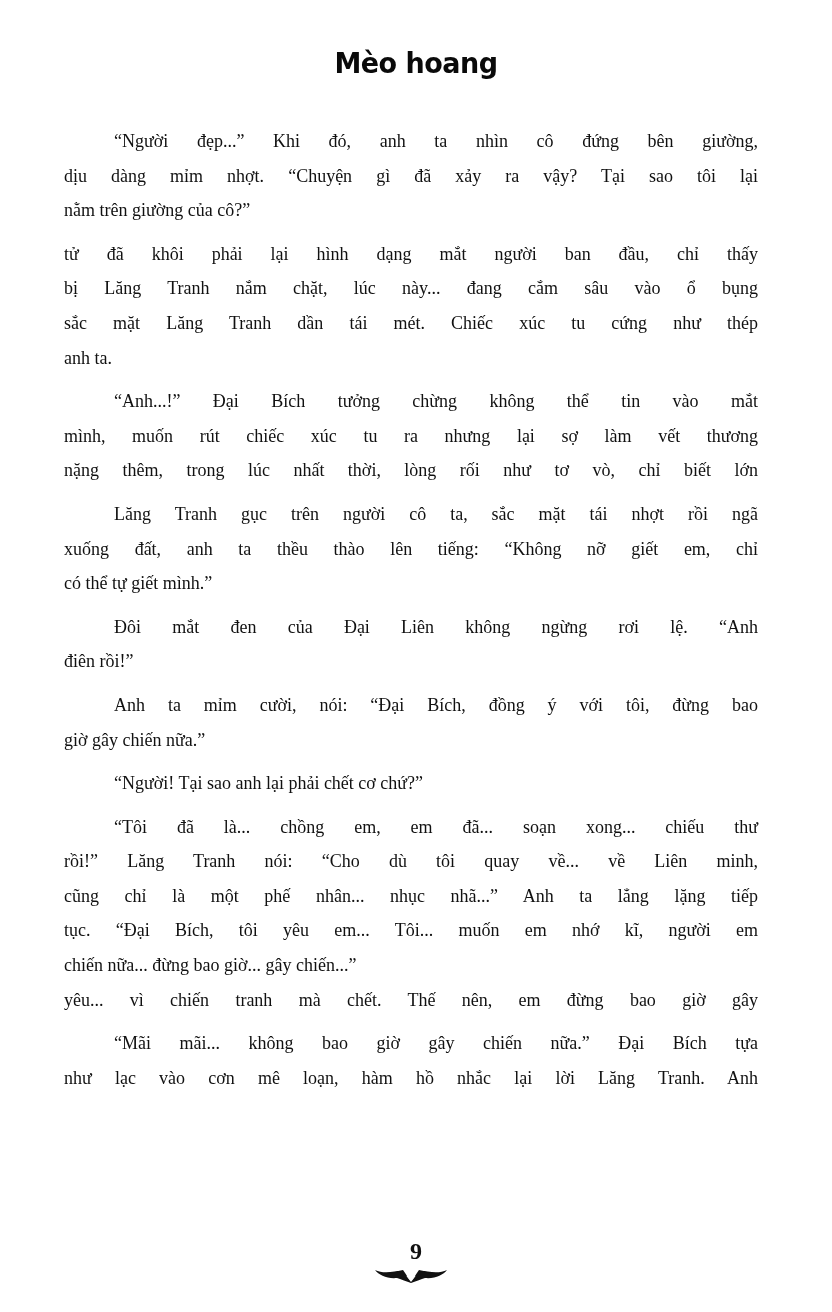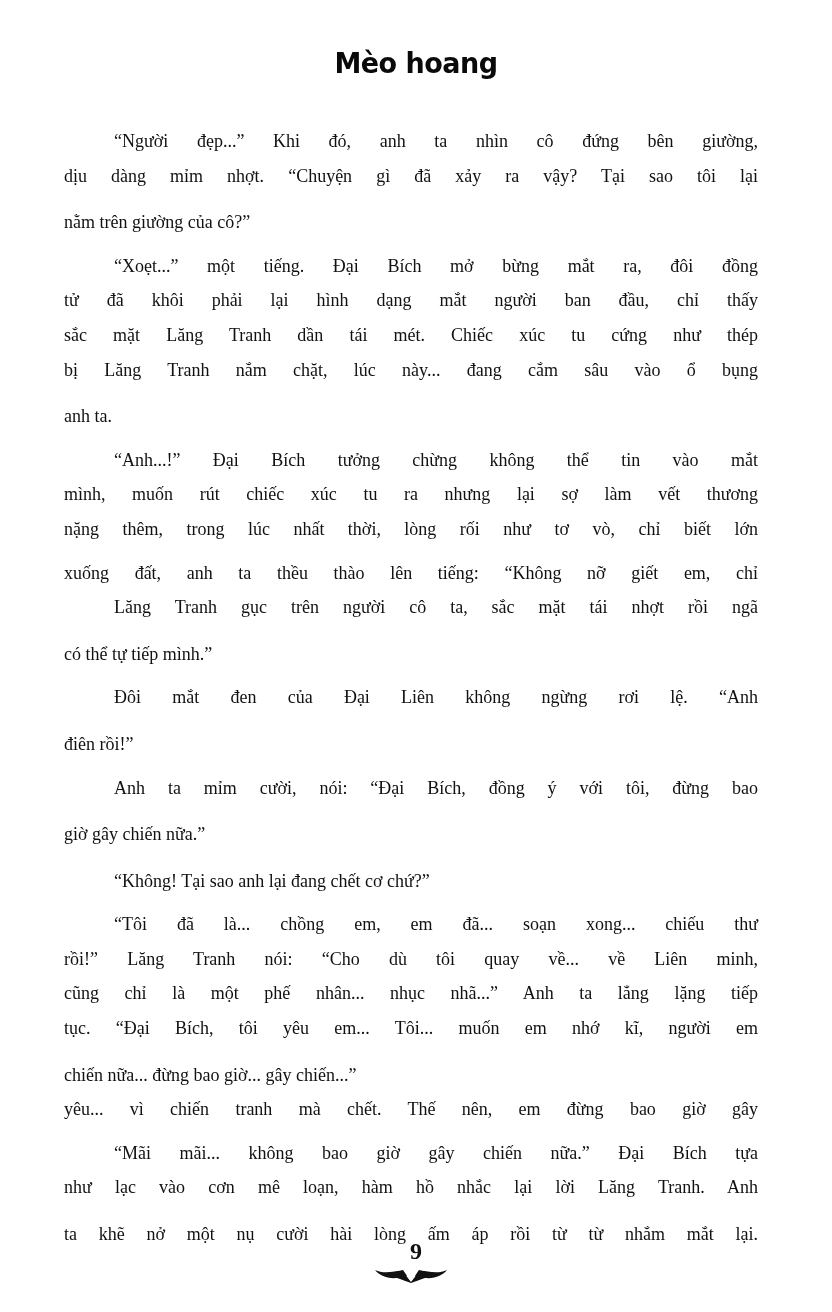--- a/index.html
+++ b/index.html
@@ -17,21 +17,21 @@
     .body-text {
       position: absolute; left: 64px; top: 124px; width: 694px;
     }
     .para { margin: 0 0 9px 0; }
     .line {
       display: block; font-size: 18px; line-height: 34.6px; height: 34.6px;
       text-align: justify; text-align-last: justify; white-space: nowrap;
       overflow: visible;
     }
     .line.first { text-indent: 0; padding-left: 50px; }
-    .line.last { text-align-last: left; margin-top: 12px; }
+    .line.last { text-align-last: left; }
     .line.last.full { text-align-last: justify; }
     .page-number {
       position: absolute; top: 1238px; left: 0; width: 832px; text-align: center;
       font-size: 24px; font-weight: bold; color: #111;
     }
     .ornament {
       position: absolute; top: 1266px; left: 373px; width: 76px; height: 18px;
     }
   </style>
 </head>
@@ -39,59 +39,57 @@
 
 <div class="header">Mèo hoang</div>
 
 <div class="body-text" id="body-text">
     <div class="para">
       <span class="line first">“Người đẹp...” Khi đó, anh ta nhìn cô đứng bên giường,</span>
       <span class="line">dịu dàng mỉm nhợt. “Chuyện gì đã xảy ra vậy? Tại sao tôi lại</span>
       <span class="line last">nằm trên giường của cô?”</span>
     </div>
     <div class="para">
-      <span class="line first">“Xoẹt...” một tiếng. Đại Bích mở bừng mắt ra, đôi đồng</span>
       <span class="line">tử đã khôi phải lại hình dạng mắt người ban đầu, chỉ thấy</span>
+      <span class="line">bị Lăng Tranh nắm chặt, lúc này... đang cắm sâu vào ổ bụng</span>
       <span class="line">sắc mặt Lăng Tranh dần tái mét. Chiếc xúc tu cứng như thép</span>
-      <span class="line">bị Lăng Tranh nắm chặt, lúc này... đang cắm sâu vào ổ bụng</span>
       <span class="line last">anh ta.</span>
     </div>
     <div class="para">
       <span class="line first">“Anh...!” Đại Bích tưởng chừng không thể tin vào mắt</span>
       <span class="line">mình, muốn rút chiếc xúc tu ra nhưng lại sợ làm vết thương</span>
       <span class="line">nặng thêm, trong lúc nhất thời, lòng rối như tơ vò, chỉ biết lớn</span>
     </div>
     <div class="para">
+      <span class="line first">Lăng Tranh gục trên người cô ta, sắc mặt tái nhợt rồi ngã</span>
       <span class="line">xuống đất, anh ta thều thào lên tiếng: “Không nỡ giết em, chỉ</span>
-      <span class="line first">Lăng Tranh gục trên người cô ta, sắc mặt tái nhợt rồi ngã</span>
-      <span class="line last">có thể tự tiếp mình.”</span>
+      <span class="line last">có thể tự giết mình.”</span>
     </div>
     <div class="para">
       <span class="line first">Đôi mắt đen của Đại Liên không ngừng rơi lệ. “Anh</span>
       <span class="line last">điên rồi!”</span>
     </div>
     <div class="para">
       <span class="line first">Anh ta mỉm cười, nói: “Đại Bích, đồng ý với tôi, đừng bao</span>
       <span class="line last">giờ gây chiến nữa.”</span>
     </div>
     <div class="para">
-      <span class="line first last">“Không! Tại sao anh lại đang chết cơ chứ?”</span>
+      <span class="line first last">“Người! Tại sao anh lại phải chết cơ chứ?”</span>
     </div>
     <div class="para">
       <span class="line first">“Tôi đã là... chồng em, em đã... soạn xong... chiếu thư</span>
       <span class="line">rồi!” Lăng Tranh nói: “Cho dù tôi quay về... về Liên minh,</span>
       <span class="line">cũng chỉ là một phế nhân... nhục nhã...” Anh ta lẳng lặng tiếp</span>
       <span class="line">tục. “Đại Bích, tôi yêu em... Tôi... muốn em nhớ kĩ, người em</span>
       <span class="line last">chiến nữa... đừng bao giờ... gây chiến...”</span>
       <span class="line">yêu... vì chiến tranh mà chết. Thế nên, em đừng bao giờ gây</span>
     </div>
     <div class="para">
       <span class="line first">“Mãi mãi... không bao giờ gây chiến nữa.” Đại Bích tựa</span>
       <span class="line">như lạc vào cơn mê loạn, hàm hồ nhắc lại lời Lăng Tranh. Anh</span>
-      <span class="line last full">ta khẽ nở một nụ cười hài lòng ấm áp rồi từ từ nhắm mắt lại.</span>
     </div>
   </div>
 
 <div class="page-number">9</div>
 
 <svg class="ornament" viewBox="0 0 76 18">
   <path d="M2 4 C10 8, 20 6, 30 4 C33 8, 35 12, 38 15 C41 12, 43 8, 46 4 C56 6, 66 8, 74 4 C70 9, 62 13, 52 12 C48 13, 44 15, 38 17 C32 15, 28 13, 24 12 C14 13, 6 9, 2 4 Z" fill="#111"></path>
   <path d="M34 10 L38 15 L42 10" stroke="#fff" stroke-width="1.2" fill="none"></path>
 </svg>
 

